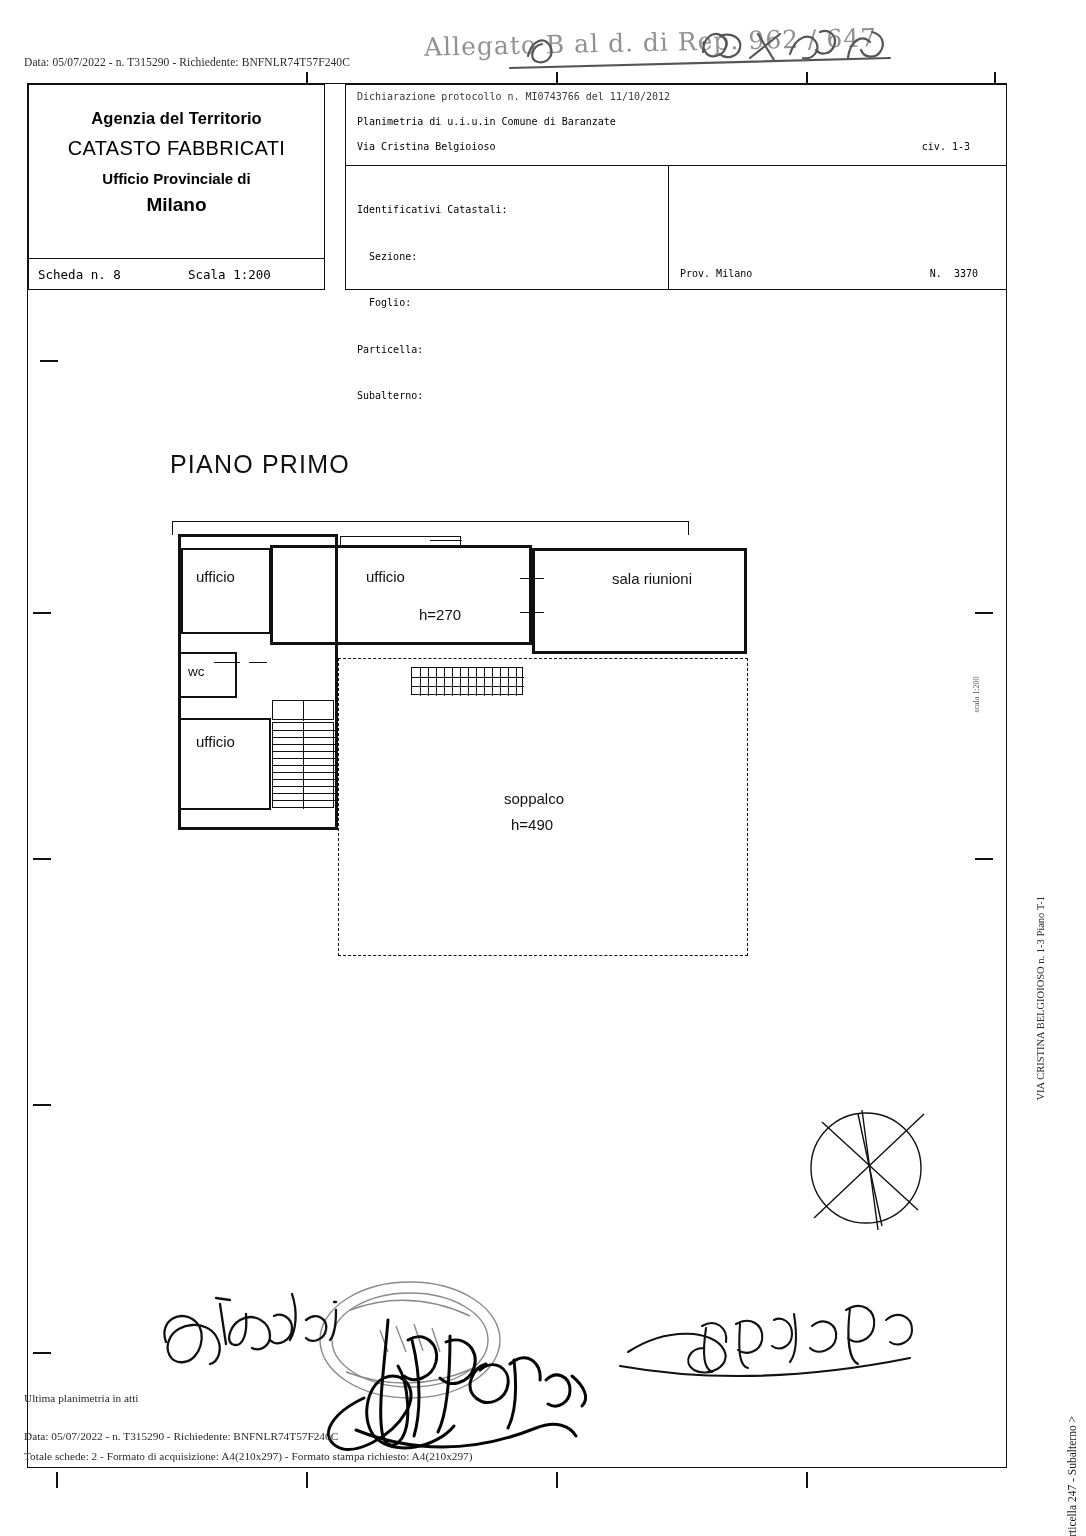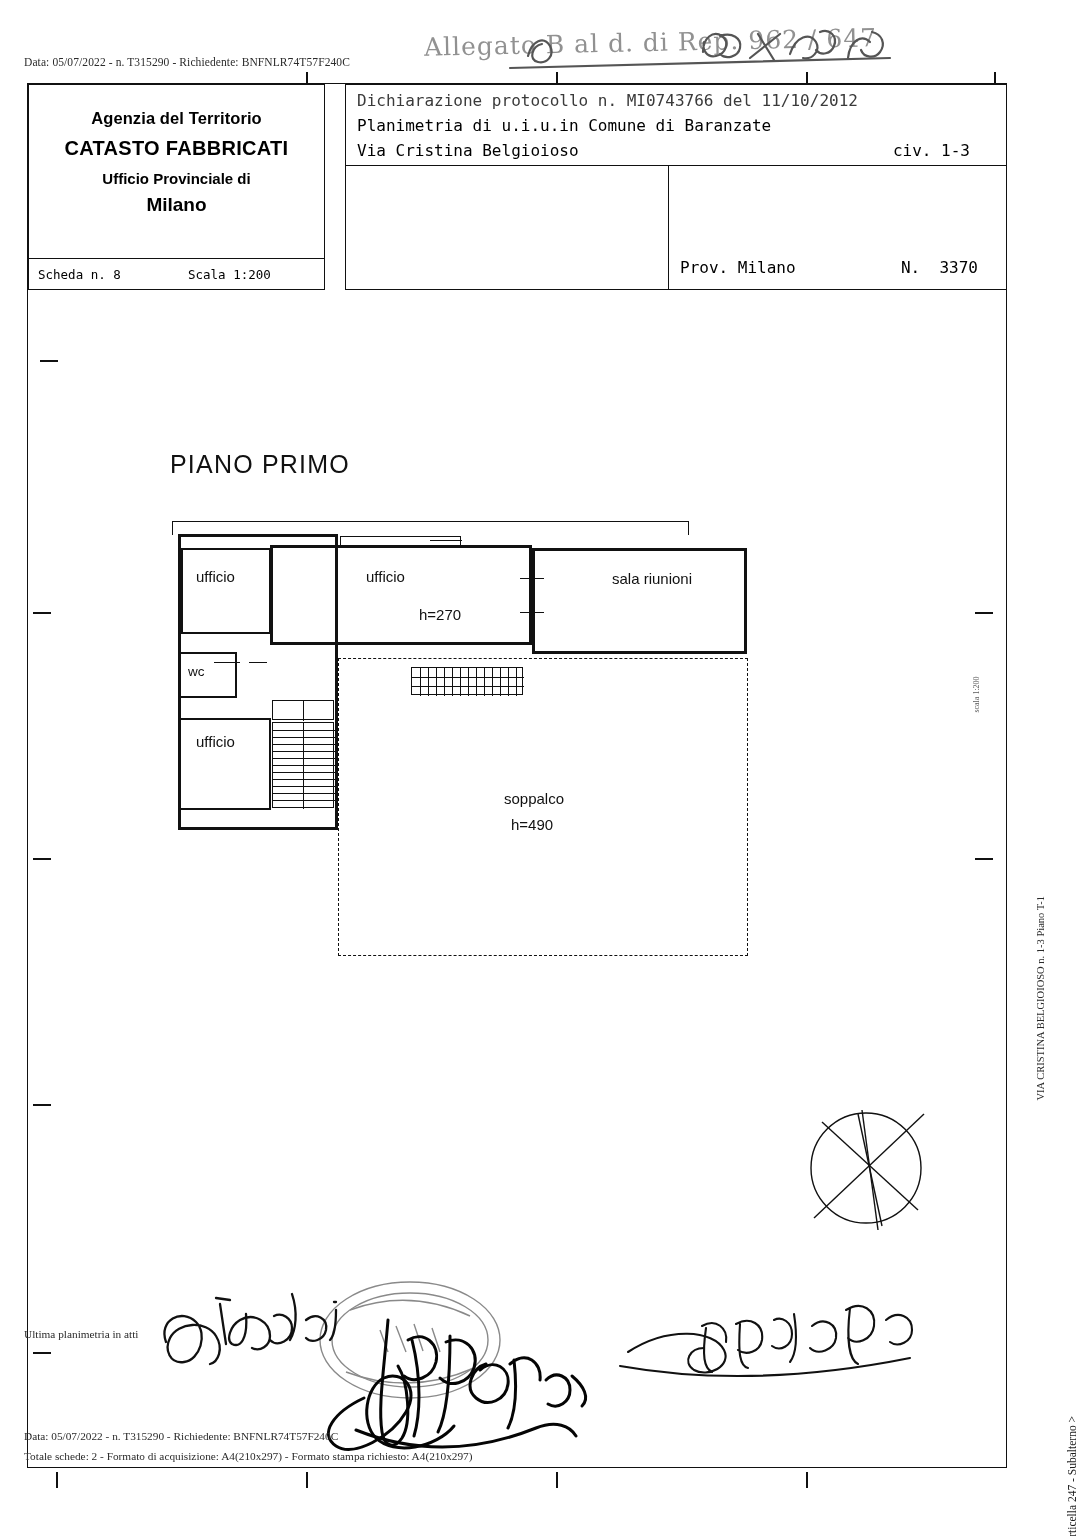--- a/index.html
+++ b/index.html
@@ -80,21 +80,21 @@
     text-align: center;
     margin-top: 24px;
     font-size: 16.5px;
     font-weight: bold;
     letter-spacing: .1px;
   }
   .hdr-left .catasto {
     text-align: center;
     margin-top: 9px;
     font-size: 20px;
-    font-weight: bold;
+    font-weight: normal;
     letter-spacing: .3px;
   }
   .hdr-left .ufficio {
     text-align: center;
     margin-top: 10px;
     font-size: 15px;
     font-weight: bold;
   }
   .hdr-left .city {
     text-align: center;
@@ -124,21 +124,21 @@
   .hdr-right {
     position: absolute;
     left: 345px;
     top: 84px;
     width: 662px;
     height: 206px;
     border: 1.4px solid #111;
     box-sizing: border-box;
     background: #fff;
     font-family: "DejaVu Sans Mono", monospace;
-    font-size: 16px;
+    font-size: 10px;
     line-height: 1.55;
   }
   .hdr-right .l {
     position: absolute;
     left: 11px;
     white-space: nowrap;
   }
   .hdr-right .dichiar { top: 4px; color: #3a3a3a; }
   .hdr-right .plan    { top: 29px; }
   .hdr-right .via     { top: 54px; }
@@ -274,21 +274,21 @@
 
   
   .footer {
     position: absolute;
     left: 24px;
     font-family: "Liberation Serif", serif;
     font-size: 11.3px;
     color: #2b2b2b;
     white-space: nowrap;
   }
-  .f1 { top: 1328px; }
+  .f1 { top: 1392px; }
   .f2 { top: 1430px; }
   .f3 { top: 1450px; }
 
   
   .sig {
     position: absolute;
     pointer-events: none;
   }
 
   .northmark {
@@ -352,20 +352,27 @@
   </div>
 
   <div class="hdr-right">
     <div class="l dichiar">Dichiarazione protocollo n. MI0743766 del  11/10/2012</div>
     <div class="l plan">Planimetria di u.i.u.in Comune di Baranzate</div>
     <div class="l via">Via Cristina Belgioioso</div>
     <div class="civ">civ. 1-3</div>
     <div class="hline"></div>
     <div class="vline"></div>
 
+    <div class="idblock">
+      <div>Identificativi Catastali:</div>
+      <div>  Sezione:</div>
+      <div>  Foglio:</div>
+      <div>Particella:</div>
+      <div>Subalterno:</div>
+    </div>
 
 
     <div class="provline">Prov. Milano</div>
     <div class="nline">N.  3370</div>
   </div>
 
   <div class="plan-title">PIANO PRIMO</div>
 
   <div class="fp">
 

